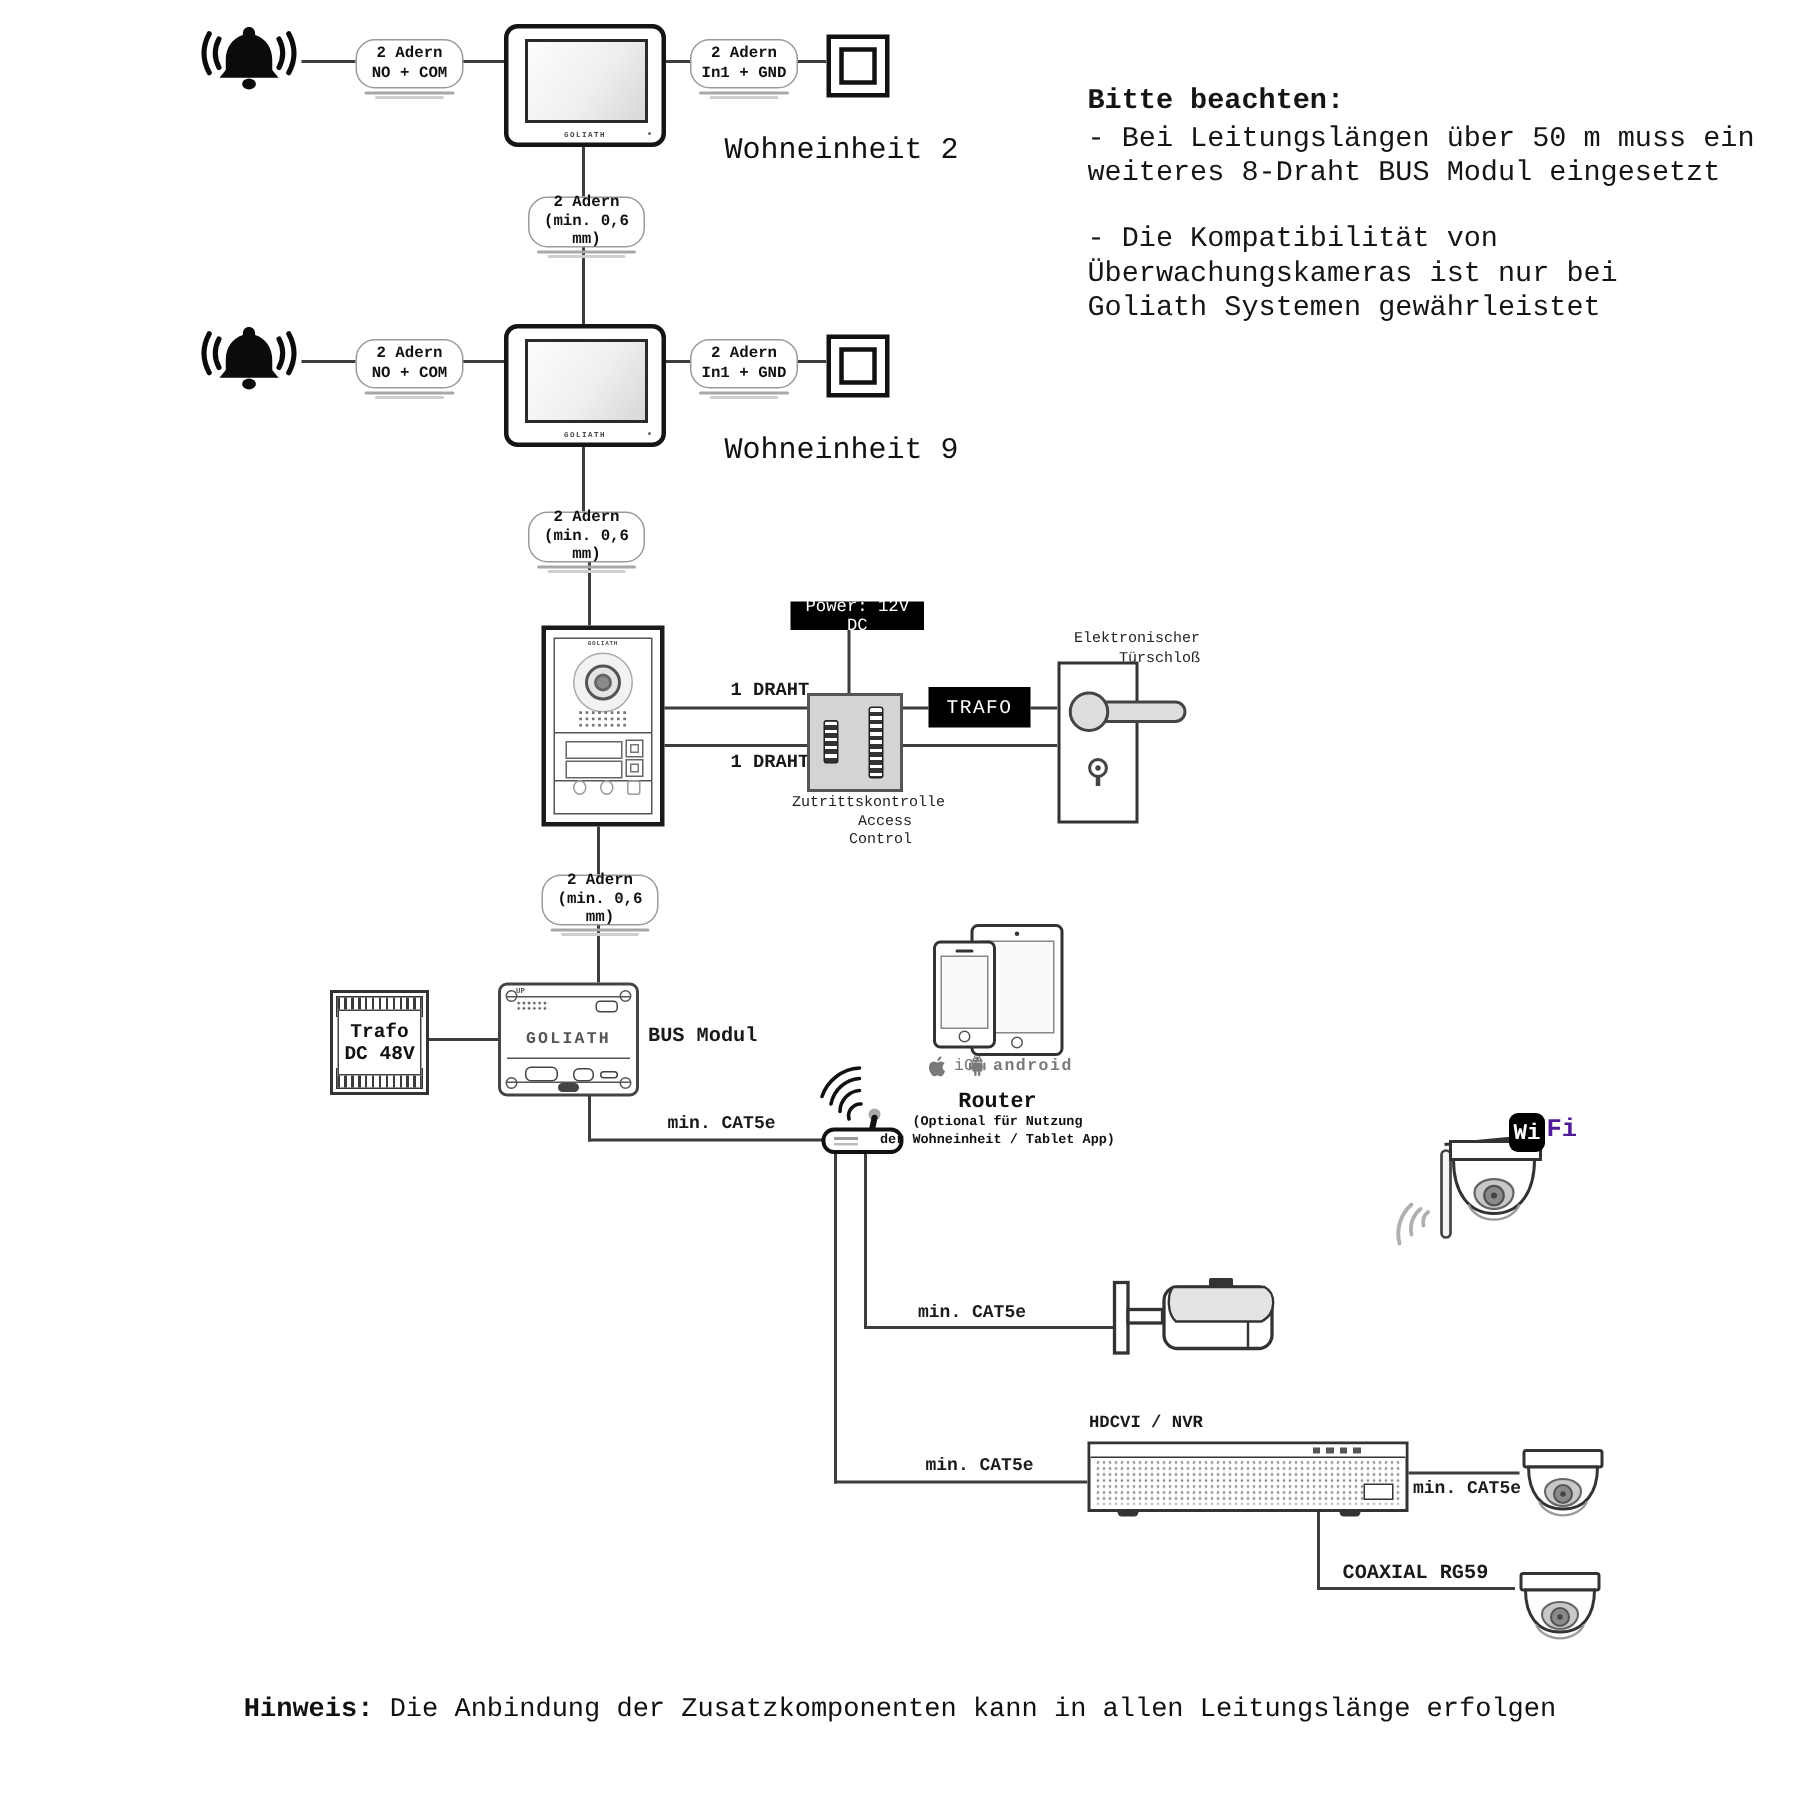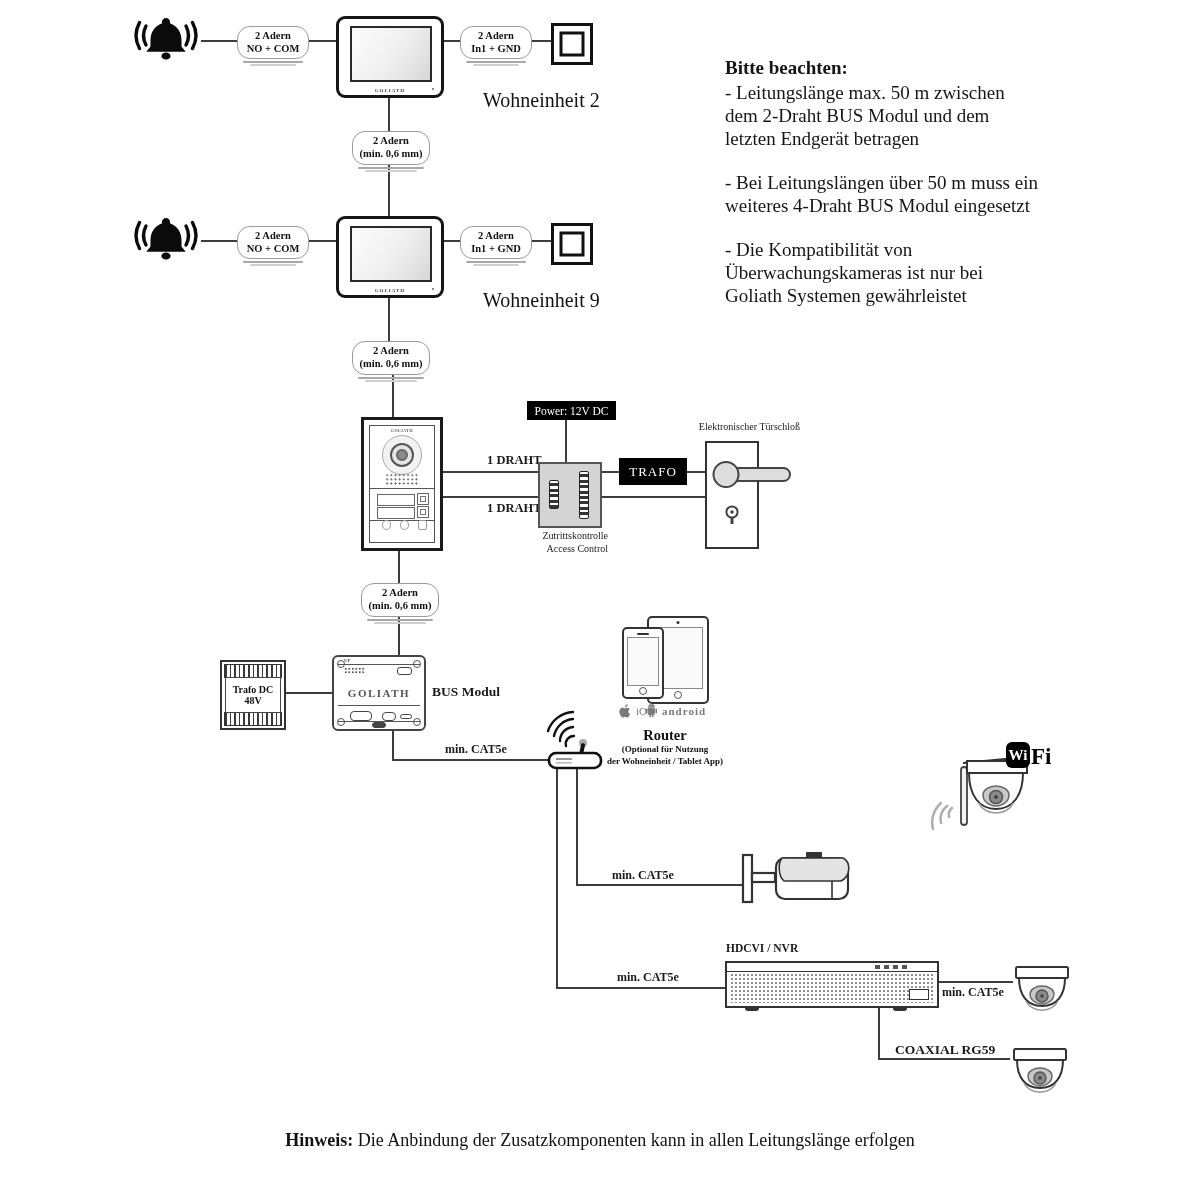--- a/index.html
+++ b/index.html
@@ -1,17 +1,17 @@
 <!DOCTYPE html>
 <html><head>
 <meta charset="utf-8">
 <style>
   html,body{margin:0;padding:0;background:#fff;}
   #canvas{position:relative;width:1200px;height:1200px;background:#fff;
-          font-family:Liberation Serif, serif;color:#111;overflow:hidden;}
+          font-family:Liberation Mono, monospace;color:#111;overflow:hidden;}
   .ln{position:absolute;background:#3d3d3d;z-index:1;}
   
   .pill{position:absolute;background:#fff;border:1.6px solid #9a9a9a;border-radius:13px;
         text-align:center;font-weight:bold;font-size:10.5px;line-height:1.22;
         display:flex;flex-direction:column;justify-content:center;z-index:3;}
   .pill::after{content:"";position:absolute;left:5px;right:5px;bottom:-5px;height:2px;background:#a8a8a8;border-radius:2px;}
   .pill::before{content:"";position:absolute;left:12px;right:12px;bottom:-8px;height:2px;background:#cfcfcf;border-radius:2px;}
   
   .monitor{position:absolute;width:102px;height:76px;background:#fff;border:3px solid #151515;border-radius:9px;z-index:2;}
   .monitor .screen{position:absolute;left:11px;top:7px;width:78px;height:52px;border:2px solid #2a2a2a;
@@ -52,21 +52,21 @@
   .bus .row{position:absolute;left:4px;right:4px;border-top:1.5px solid #555;}
   .bus .brand{position:absolute;left:0;right:0;top:30px;text-align:center;font-size:11px;font-weight:bold;letter-spacing:1.5px;color:#555;}
   .bus .marking{position:absolute;left:10px;top:1px;font-size:5px;color:#555;font-weight:bold;}
   .bus .pins{position:absolute;left:10px;top:10px;width:22px;height:7px;background-image:radial-gradient(#555 .8px,transparent 1px);background-size:3.5px 3.5px;}
   .bus .port{position:absolute;background:#fff;border:1.5px solid #444;border-radius:3px;}
   
   .din{position:absolute;width:62px;height:66px;border:2px solid #333;background:#fff;z-index:2;}
   .din .ribs{position:absolute;left:2px;right:2px;height:12px;border:1.2px solid #333;
          background:repeating-linear-gradient(90deg,#3a3a3a 0 1.6px,#fff 1.6px 4.6px);}
   .din .lbl{position:absolute;left:3px;right:3px;top:50%;transform:translateY(-50%);text-align:center;
-         font-size:10px;font-weight:bold;border:1.2px solid #444;background:#fff;padding:6px 0;}
+         font-size:13px;font-weight:bold;border:1.2px solid #444;background:#fff;padding:6px 0;}
   .catlbl{position:absolute;font-weight:bold;font-size:12px;color:#1a1a1a;z-index:2;}
   
   .tablet{position:absolute;width:58px;height:84px;border:2px solid #333;border-radius:5px;background:#fff;z-index:2;}
   .tablet .camdot{position:absolute;left:50%;top:3px;width:3px;height:3px;border-radius:50%;background:#333;transform:translateX(-50%);}
   .tablet .scr{position:absolute;left:4px;top:9px;right:4px;bottom:13px;border:1.2px solid #888;background:#fafafa;}
   .tablet .home{position:absolute;left:50%;bottom:3px;width:6px;height:6px;border:1.2px solid #555;border-radius:50%;transform:translateX(-50%);}
   .phone{position:absolute;width:38px;height:68px;border:2px solid #333;border-radius:5px;background:#fff;z-index:3;}
   .phone .spk{position:absolute;left:50%;top:3.5px;width:12px;height:2.5px;background:#333;transform:translateX(-50%);border-radius:2px;}
   .phone .scr{position:absolute;left:3px;top:8px;right:3px;bottom:11px;border:1.2px solid #888;background:#fafafa;}
   .phone .home{position:absolute;left:50%;bottom:2.5px;width:6px;height:6px;border:1.2px solid #555;border-radius:50%;transform:translateX(-50%);}
@@ -84,21 +84,21 @@
   .nvr .btn{position:absolute;right:8px;bottom:6px;width:18px;height:9px;border:1.5px solid #333;background:#fff;}
   .nvr .foot{position:absolute;bottom:-5px;width:14px;height:5px;background:#333;border-radius:0 0 3px 3px;}
   .notes{position:absolute;left:725px;top:56px;width:460px;font-size:19px;line-height:23px;color:#151515;z-index:2;}
   .notes .ttl{font-weight:bold;margin-bottom:2px;}
   .notes .para{margin-bottom:21px;}
   .footer{position:absolute;left:0;right:0;top:1130px;text-align:center;font-size:18px;color:#111;z-index:2;}
   .footer .b{font-weight:bold;}
   .wifi-tag{position:absolute;z-index:3;display:flex;align-items:flex-start;gap:1px;}
   .wifi-tag .wi{background:#000;color:#fff;font-weight:bold;font-size:15px;width:24px;height:26px;border-radius:6px;
        display:flex;align-items:center;justify-content:center;}
-  .wifi-tag .fi{color:#000000;font-weight:bold;font-size:23px;line-height:1;padding-top:3px;text-align:right;}
+  .wifi-tag .fi{color:#4c1d95;font-weight:bold;font-size:17px;line-height:1;padding-top:3px;text-align:right;}
   svg{display:block;}
 </style>
 </head>
 <body>
 
 <div id="canvas">
 
   <div style="position:absolute;left:133px;top:13px;z-index:2;">
     <svg width="66" height="54" viewBox="0 0 66 54">
       <path d="M33 5c2.3 0 4.1 1.8 4.1 4.1v1.3c7.2 2.2 11.4 8.8 11.4 16.6v6.6l4.2 5.2H13.3l4.2-5.2V27c0-7.8 4.2-14.4 11.4-16.6V9.1C28.9 6.8 30.7 5 33 5z" fill="#0b0b0b"></path>
@@ -408,27 +408,22 @@
       <path d="M16 38 A 17 14 0 0 0 48 38" fill="none" stroke="#999" stroke-width="1.5"></path>
       <path d="M20 31 a12 10 0 0 0 24 0 a12 8 0 0 0 -24 0 z" fill="#c8c8c8" stroke="#666" stroke-width="1.4"></path>
       <circle cx="32" cy="33" r="6" fill="#8a8a8a" stroke="#555" stroke-width="1.4"></circle>
       <circle cx="32" cy="33" r="1.8" fill="#444"></circle>
     </svg>
   </div>
 
   <div class="notes">
     <div class="ttl">Bitte beachten:</div>
     <div class="para">
-      <div>- Leitungslänge max. 50 m zwischen</div>
-      <div>dem 2-Draht BUS Modul und dem</div>
-      <div>letzten Endgerät betragen</div>
-    </div>
-    <div class="para">
       <div>- Bei Leitungslängen über 50 m muss ein</div>
-      <div>weiteres 4-Draht BUS Modul eingesetzt</div>
+      <div>weiteres 8-Draht BUS Modul eingesetzt</div>
     </div>
     <div class="para">
       <div>- Die Kompatibilität von</div>
       <div>Überwachungskameras ist nur bei</div>
       <div>Goliath Systemen gewährleistet</div>
     </div>
   </div>
 
   <div class="footer">
     <span class="b">Hinweis:</span>

